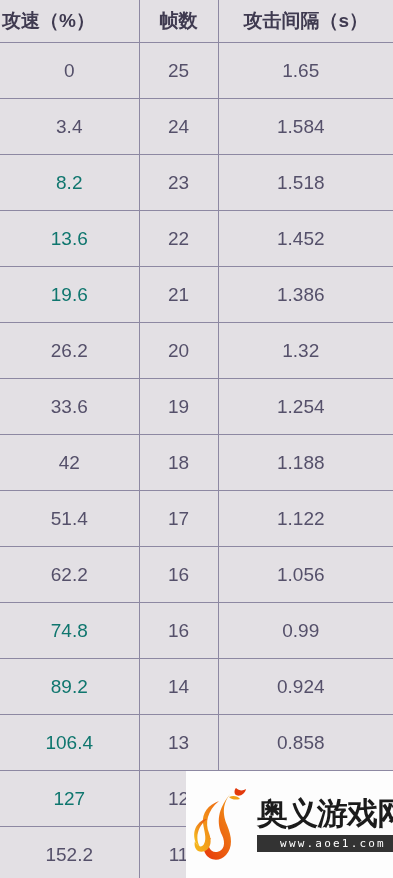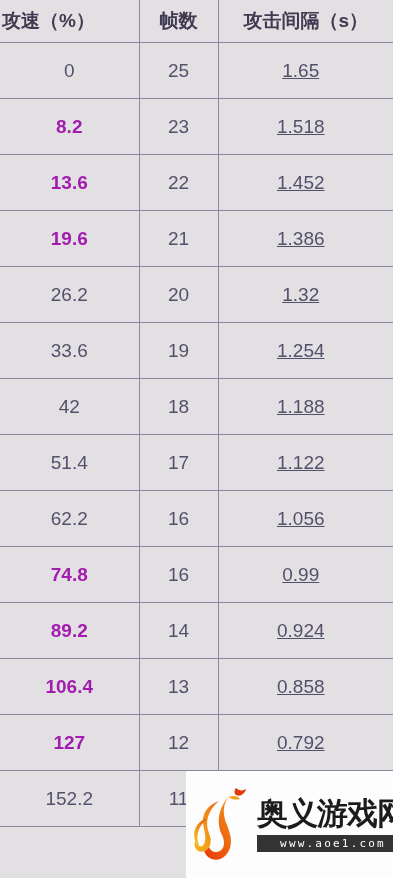--- a/index.html
+++ b/index.html
@@ -60,26 +60,25 @@
     vertical-align: middle;
     border-bottom: 1.4px solid #8d88a2;
     border-right: 1.4px solid #8d88a2;
     background: #e3e0e4;
     white-space: nowrap;
   }
   table.stat-table tbody td:last-child {
     border-right: none;
   }
   table.stat-table tbody td.bold {
-    font-weight: bold;
-    color: #a21caf;
+    font-weight: normal;
+    color: #0f766e;
   }
   table.stat-table tbody td.col3 {
     padding-right: 14px;
-    text-decoration: underline;
   }
 
   
   .watermark {
     position: absolute;
     left: 186px;
     top: 771px;
     width: 207px;
     height: 107px;
     background: #fdfdfd;
@@ -140,20 +139,25 @@
         <th class="h1">攻速（%）</th>
         <th class="h2">帧数</th>
         <th class="h3">攻击间隔（s）</th>
       </tr>
     </thead>
     <tbody id="table-body">
         <tr>
           <td class="col1">0</td>
           <td class="col2">25</td>
           <td class="col3">1.65</td>
+        </tr>
+        <tr>
+          <td class="col1">3.4</td>
+          <td class="col2">24</td>
+          <td class="col3">1.584</td>
         </tr>
         <tr>
           <td class="col1 bold">8.2</td>
           <td class="col2">23</td>
           <td class="col3">1.518</td>
         </tr>
         <tr>
           <td class="col1 bold">13.6</td>
           <td class="col2">22</td>
           <td class="col3">1.452</td>

